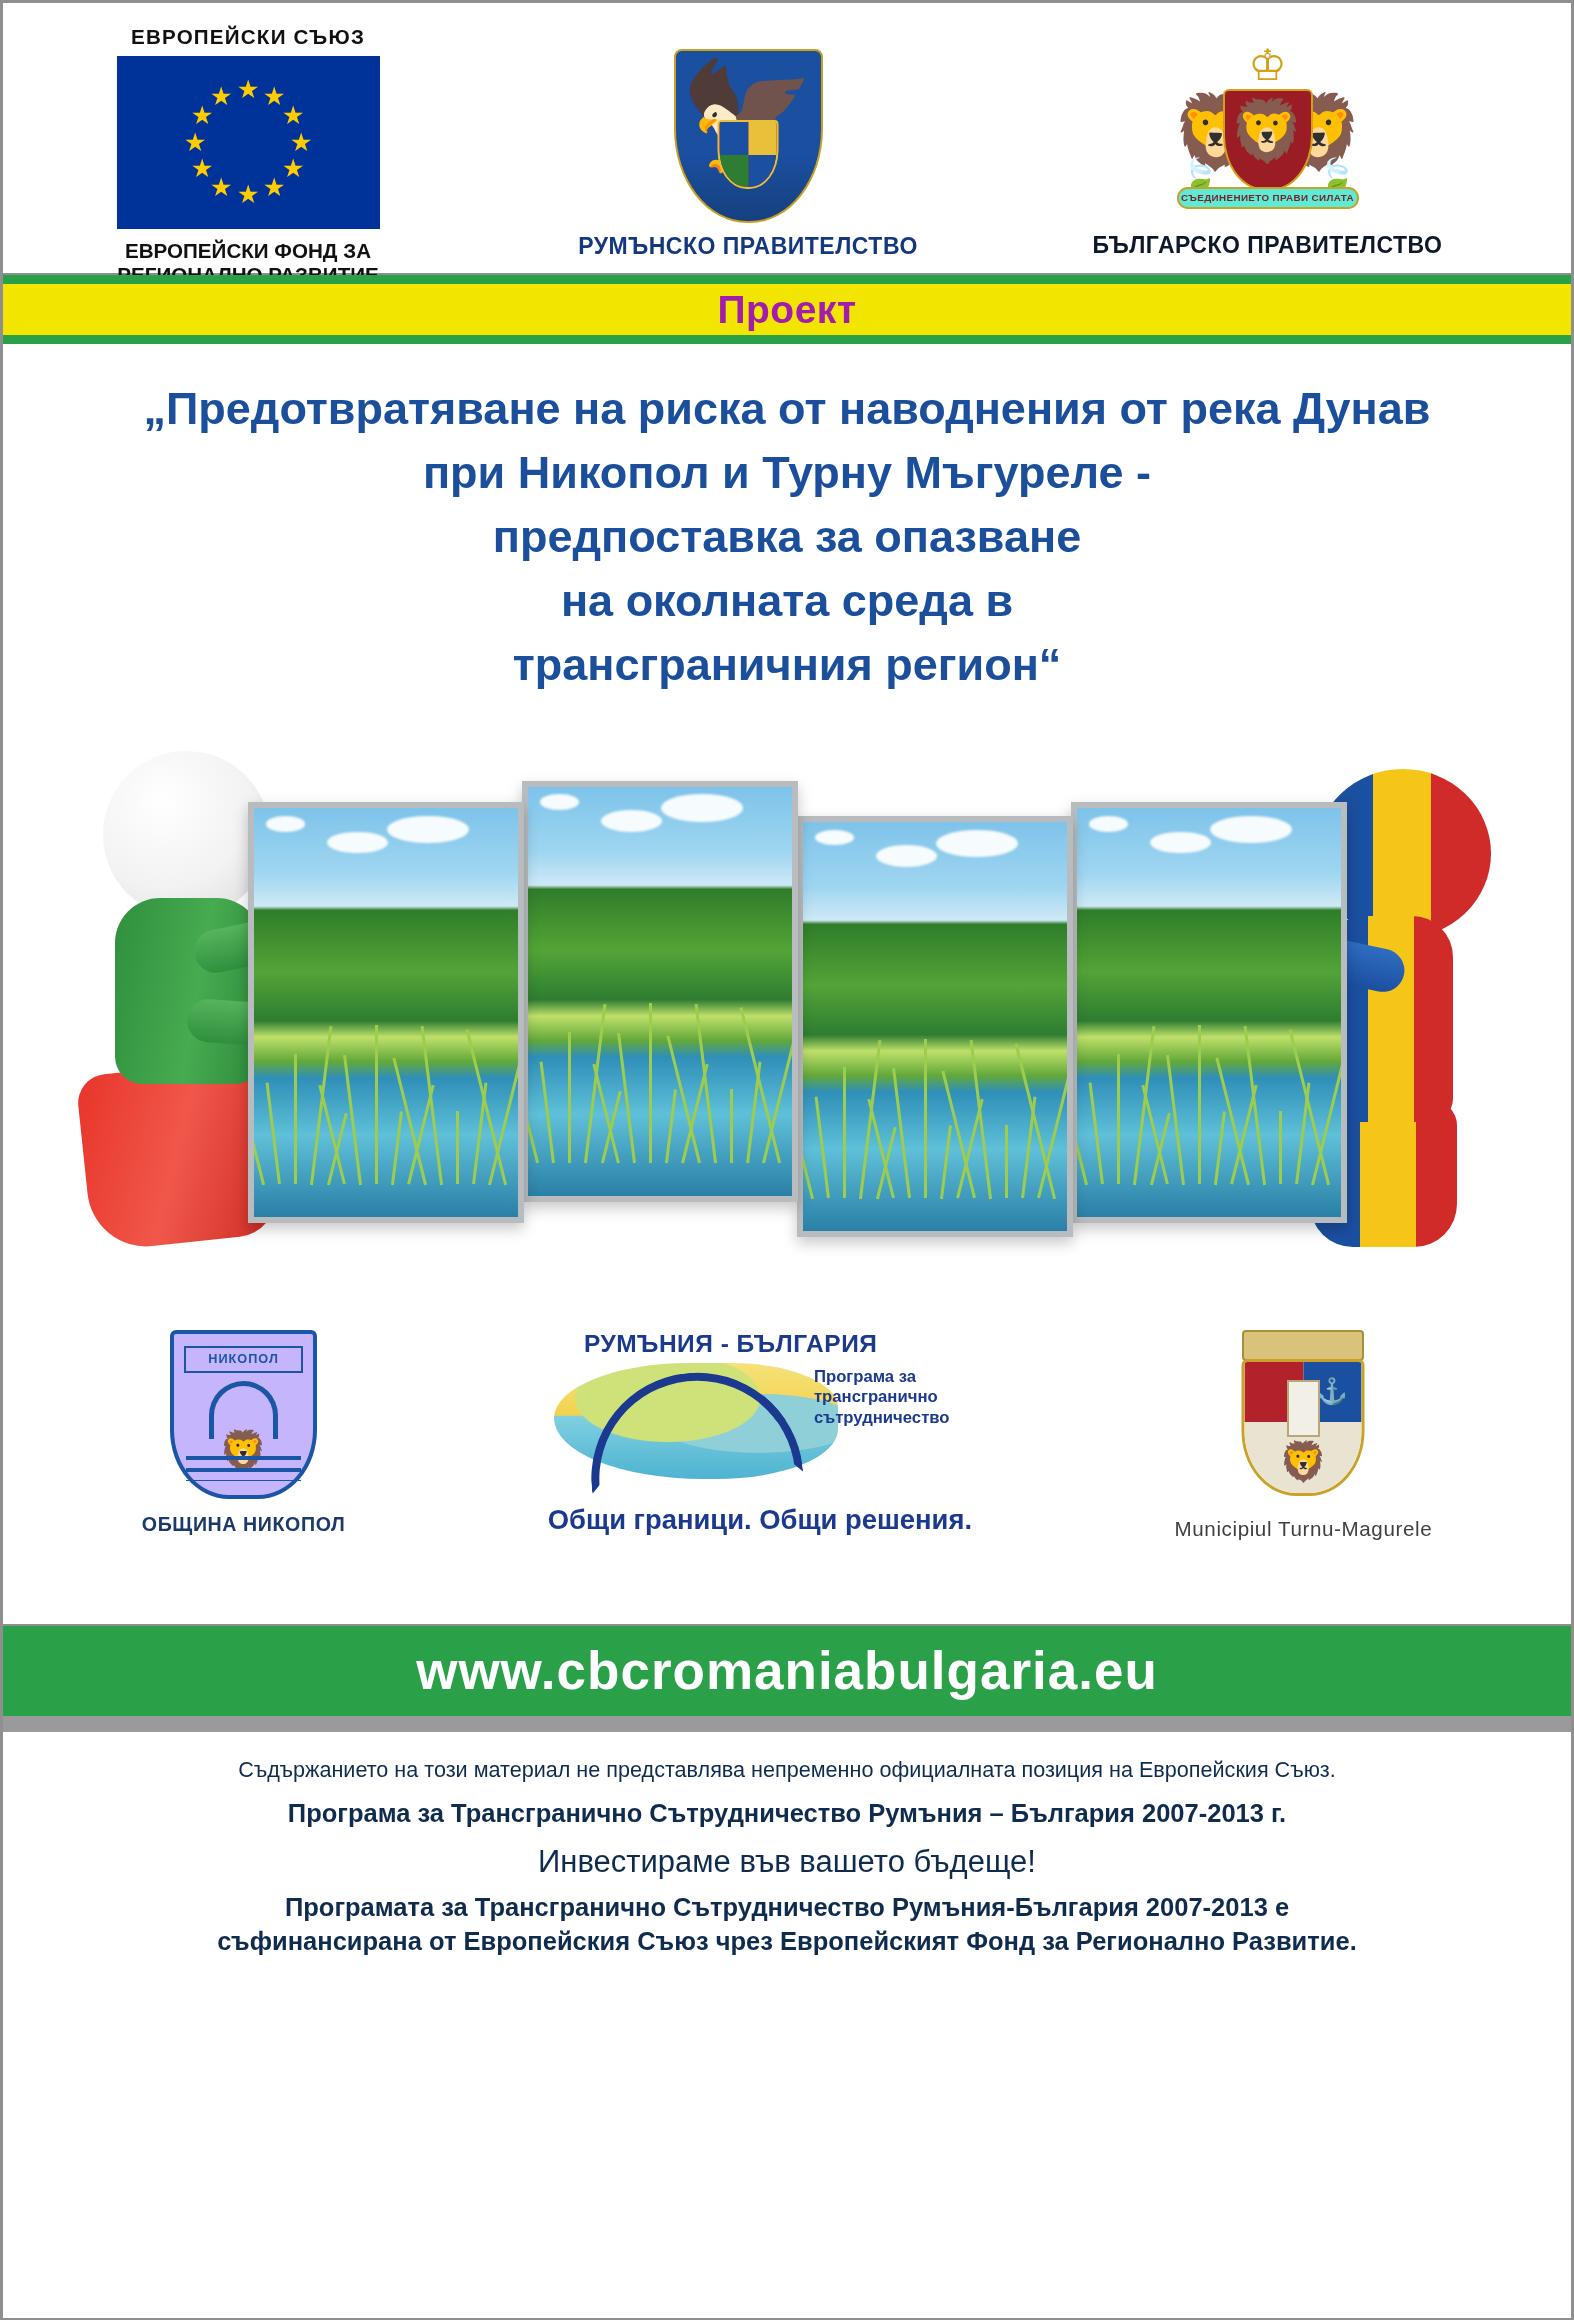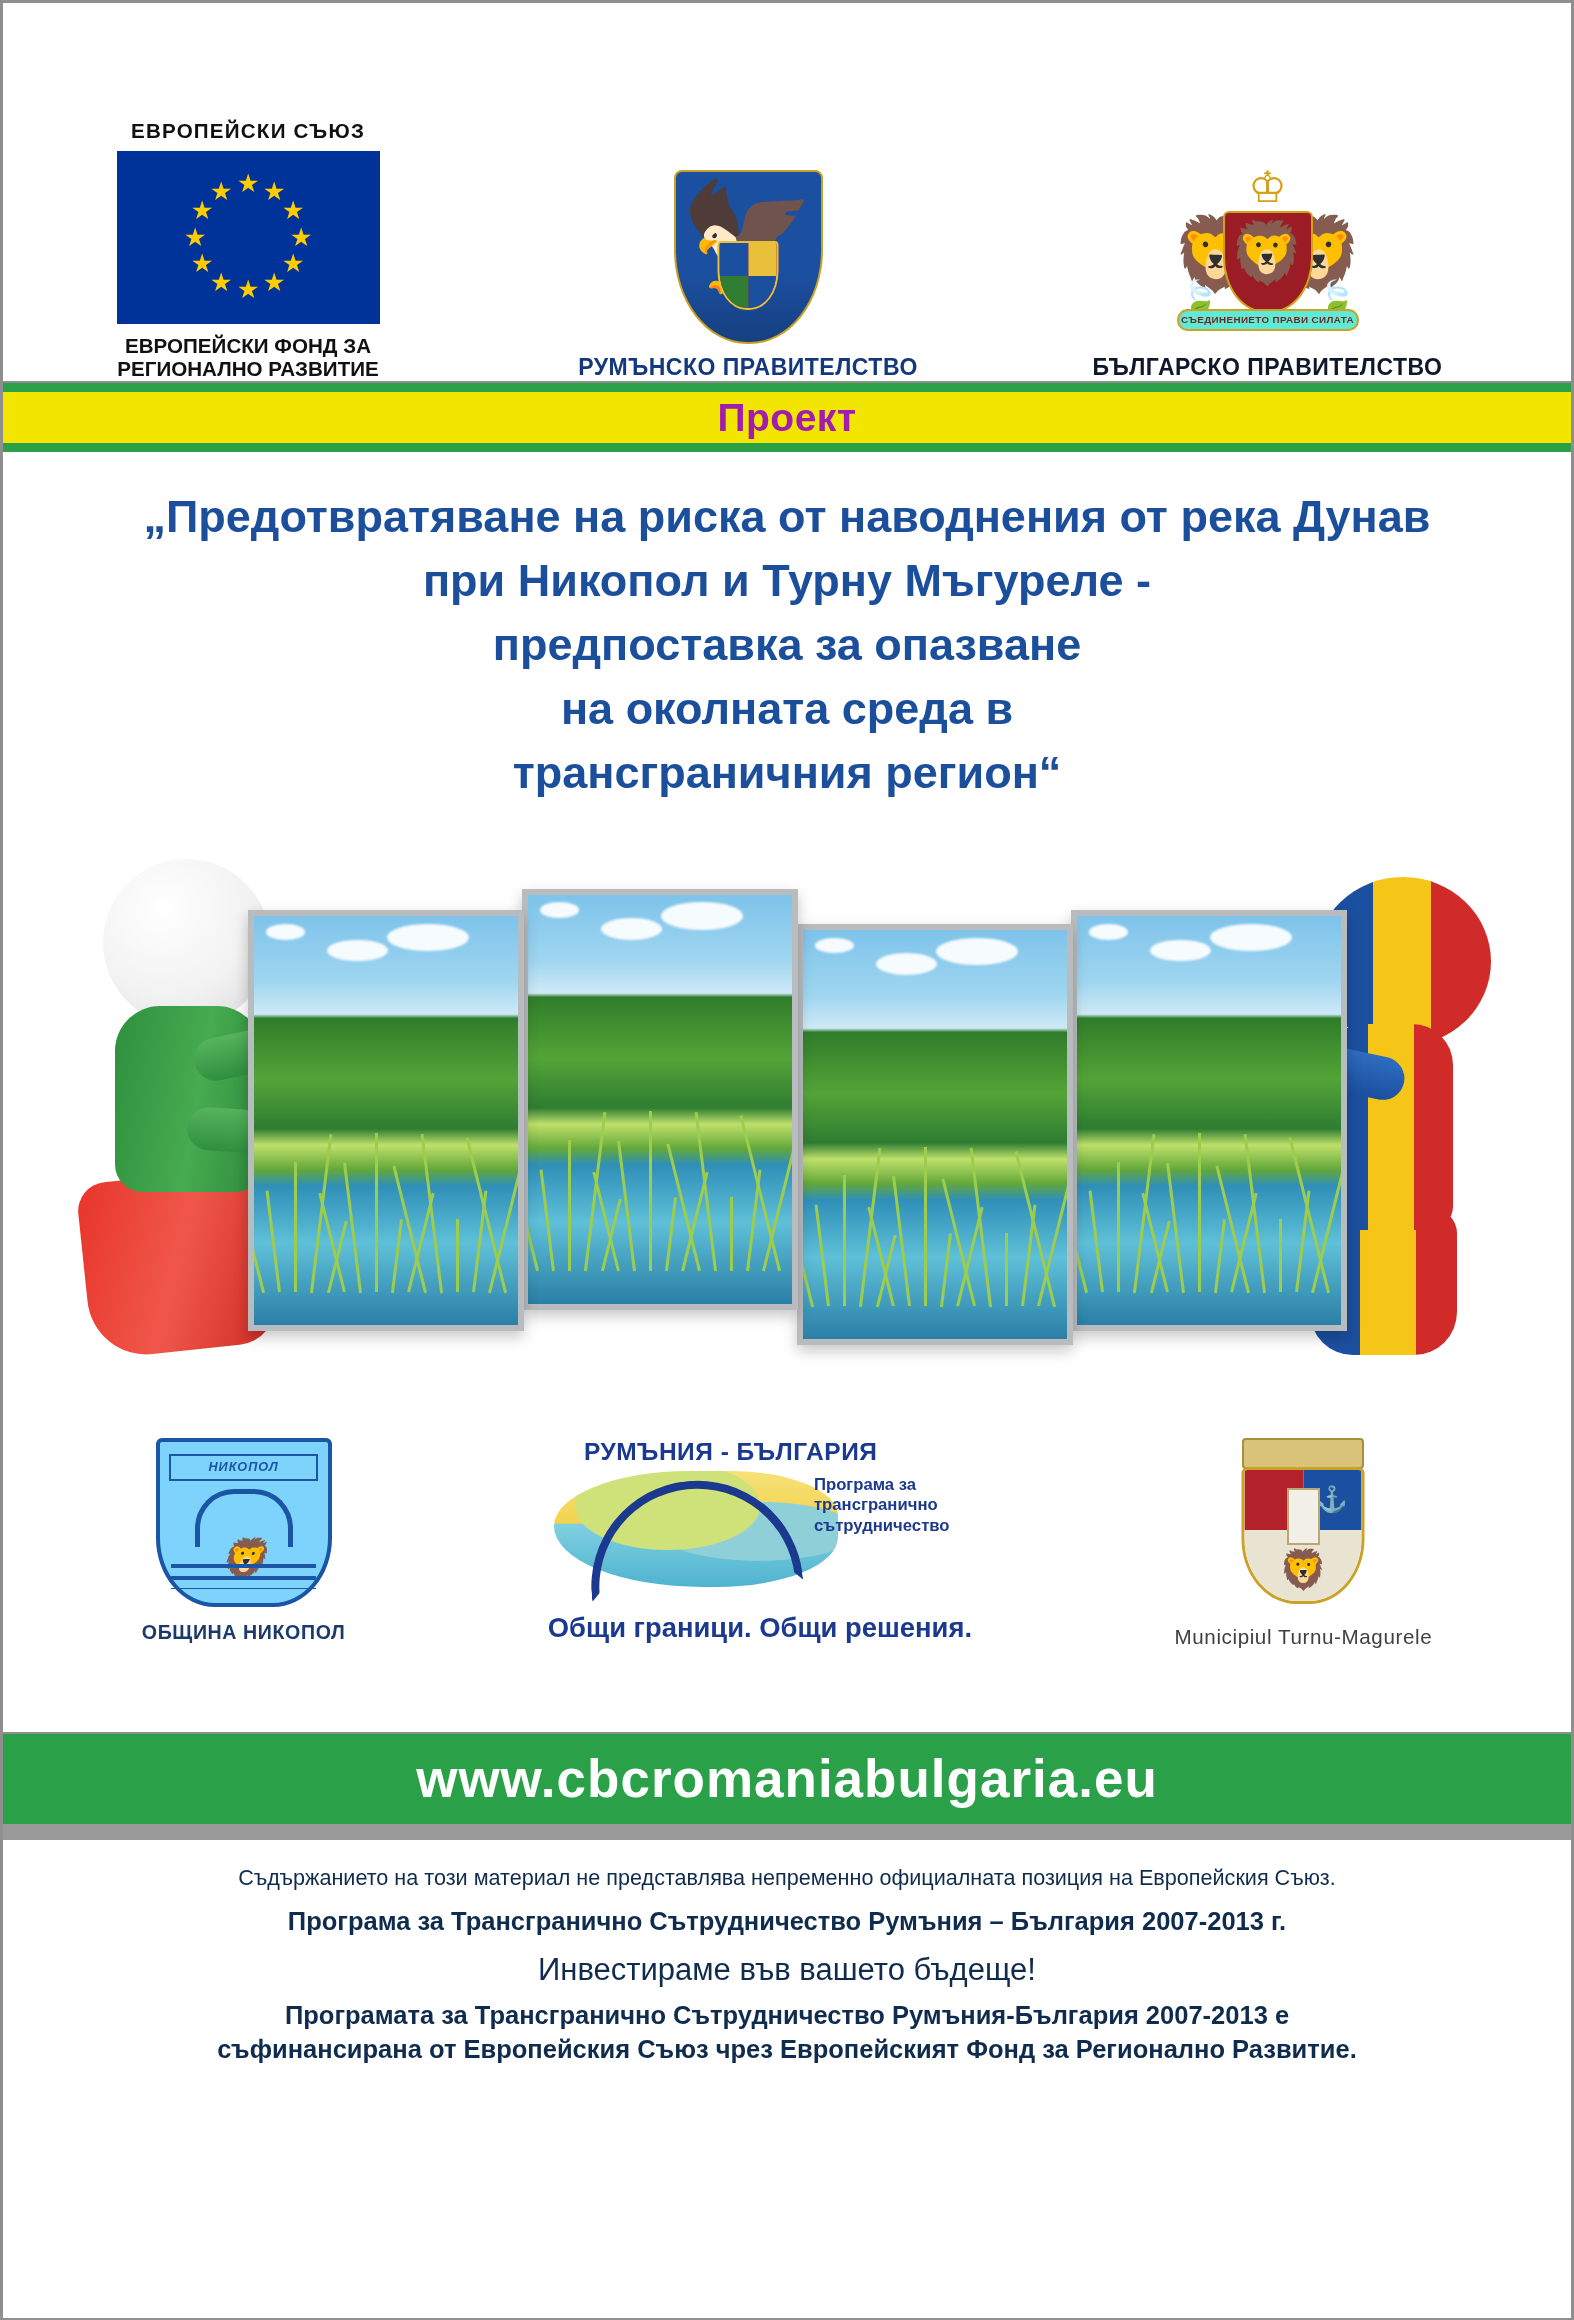--- a/index.html
+++ b/index.html
@@ -16,23 +16,23 @@
     height: 2321px;
     background: #ffffff;
     border: 3.9px solid #8f8f8f;
     box-sizing: border-box;
     overflow: hidden;
   }
 
   
   .top-bar {
     position: relative;
-    height: 380px;
+    height: 272px;
     display: flex;
-    align-items: flex-end;
+    align-items: center;
     border-bottom: 2.9px solid #8f8f8f;
     box-sizing: border-box;
   }
   .logo-block {
     display: flex;
     flex-direction: column;
     align-items: center;
     justify-content: flex-start;
   }
   .eu-block {
@@ -379,27 +379,26 @@
     padding: 0 49px;
     box-sizing: border-box;
   }
   .blogo {
     display: flex;
     flex-direction: column;
     align-items: center;
   }
   .nikopol-shield {
     position: relative;
-    width: 176px;
+    width: 147px;
     height: 169px;
     border: 4.9px solid #1b55a5;
     border-radius: 5.9px 5.9px 59px 59px / 5.9px 5.9px 69px 69px;
     box-sizing: border-box;
-    background: #7dd3fc;
-    font-style: italic;
+    background: #c4b5fd;
   }
   .nikopol-shield .band {
     position: absolute;
     left: 9.8px; right: 9.8px; top: 11.8px;
     height: 23.5px;
     border: 2.9px solid #1b55a5;
     display: flex; align-items: center; justify-content: center;
     font-size: 12.7px; font-weight: bold; color: #1b55a5; letter-spacing: 1px;
   }
   .nikopol-shield .gate {

